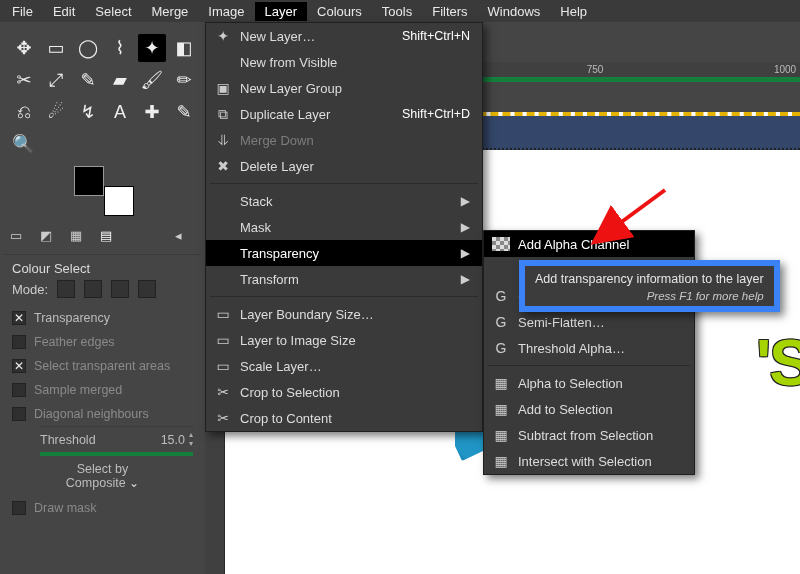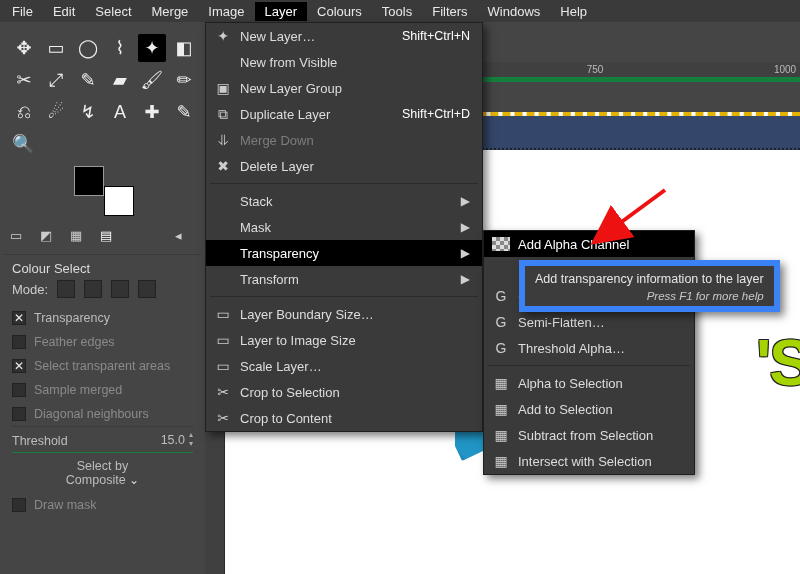--- a/index.html
+++ b/index.html
@@ -90,24 +90,25 @@
     color: #bdbdbd;
   }
   .opt-row { display: flex; align-items: center; gap: 8px; padding: 5px 0; }
   .chk {
     width: 14px; height: 14px; border: 1px solid #222;
     background: #2f2f2f; display: inline-flex; align-items: center; justify-content: center;
     color: #eee; font-size: 12px; line-height: 1;
   }
   .dim { color: #8a8a8a; }
   .field-row {
-    display: flex; align-items: flex-end; justify-content: space-between;
+    display: flex; align-items: center; justify-content: space-between;
     padding: 4px 0;
     border-top: 1px solid #3c3c3c;
-    border-bottom: 1px solid #15803d;
+    border-bottom: 4px solid #15803d;
+    margin-left: 28px;
   }
   .field-row .val { display: flex; align-items: center; gap: 4px; }
   .spin { display: flex; flex-direction: column; gap: 1px; }
   .spin span { font-size: 8px; line-height: 1; color: #aaa; }
   .select-row {
     display: flex; justify-content: space-between; align-items: center;
     padding: 6px 0;
     flex-direction: column;
   }
   .chev { font-size: 12px; color: #ddd; }

